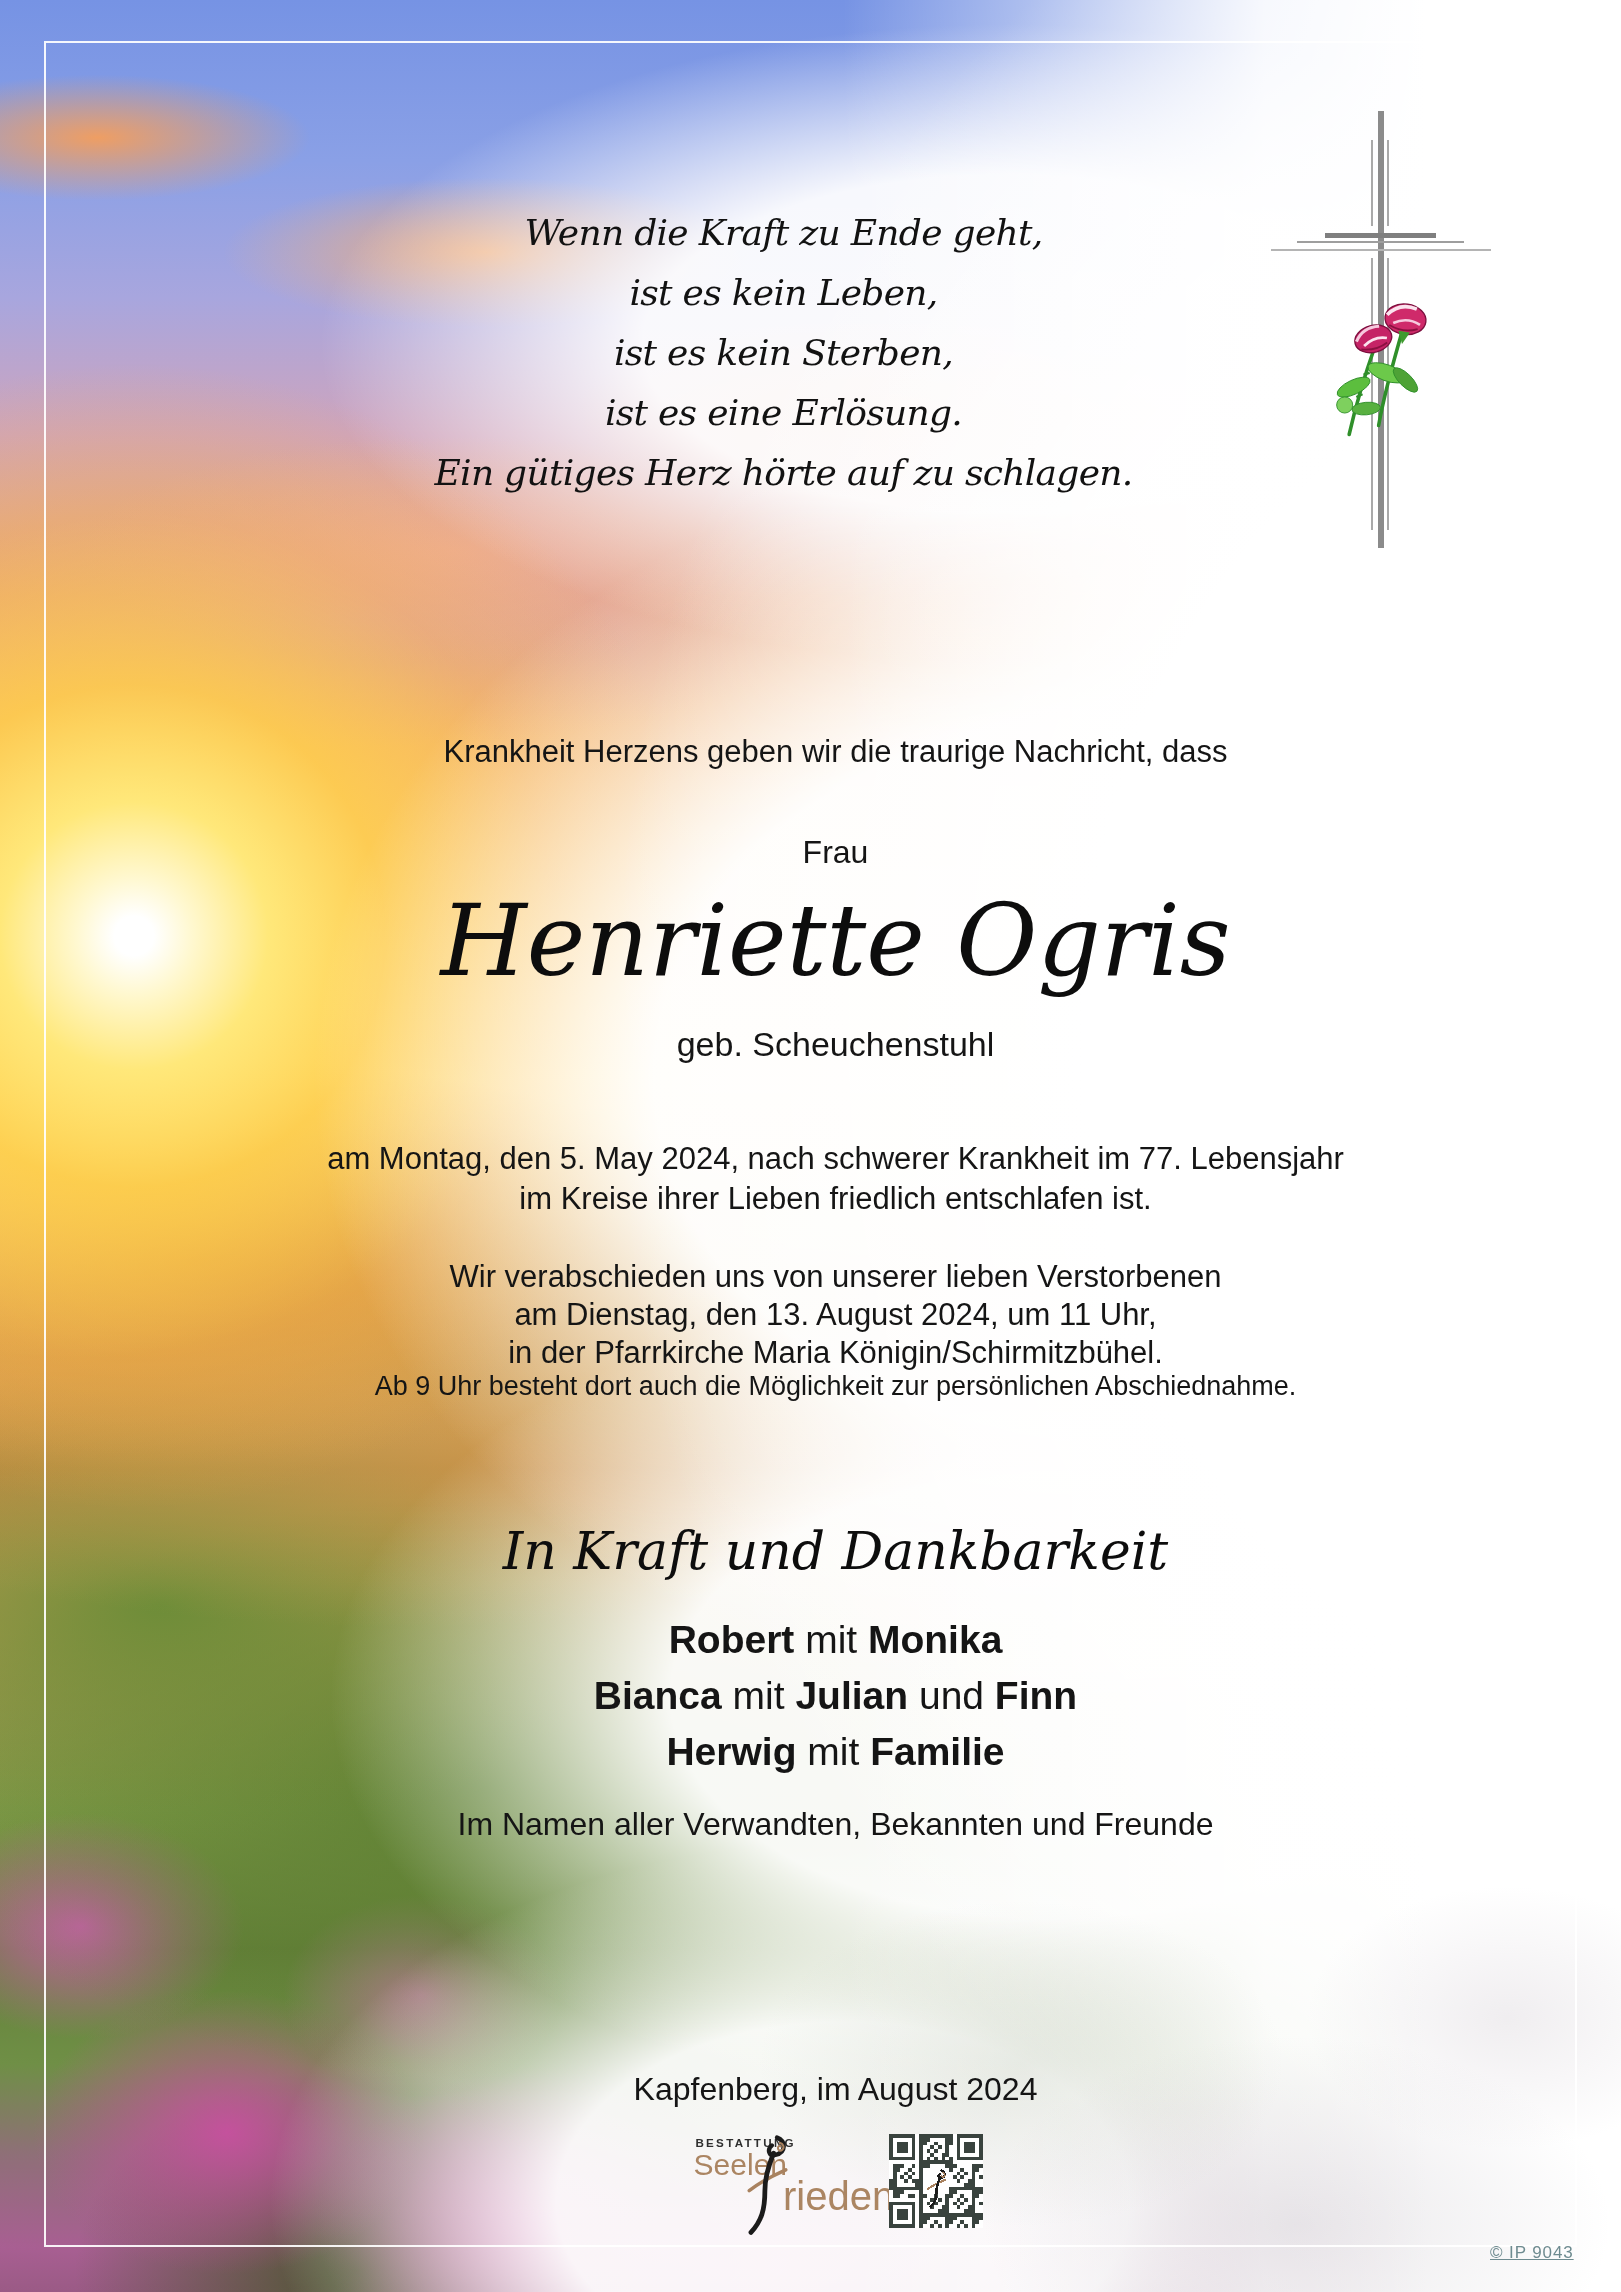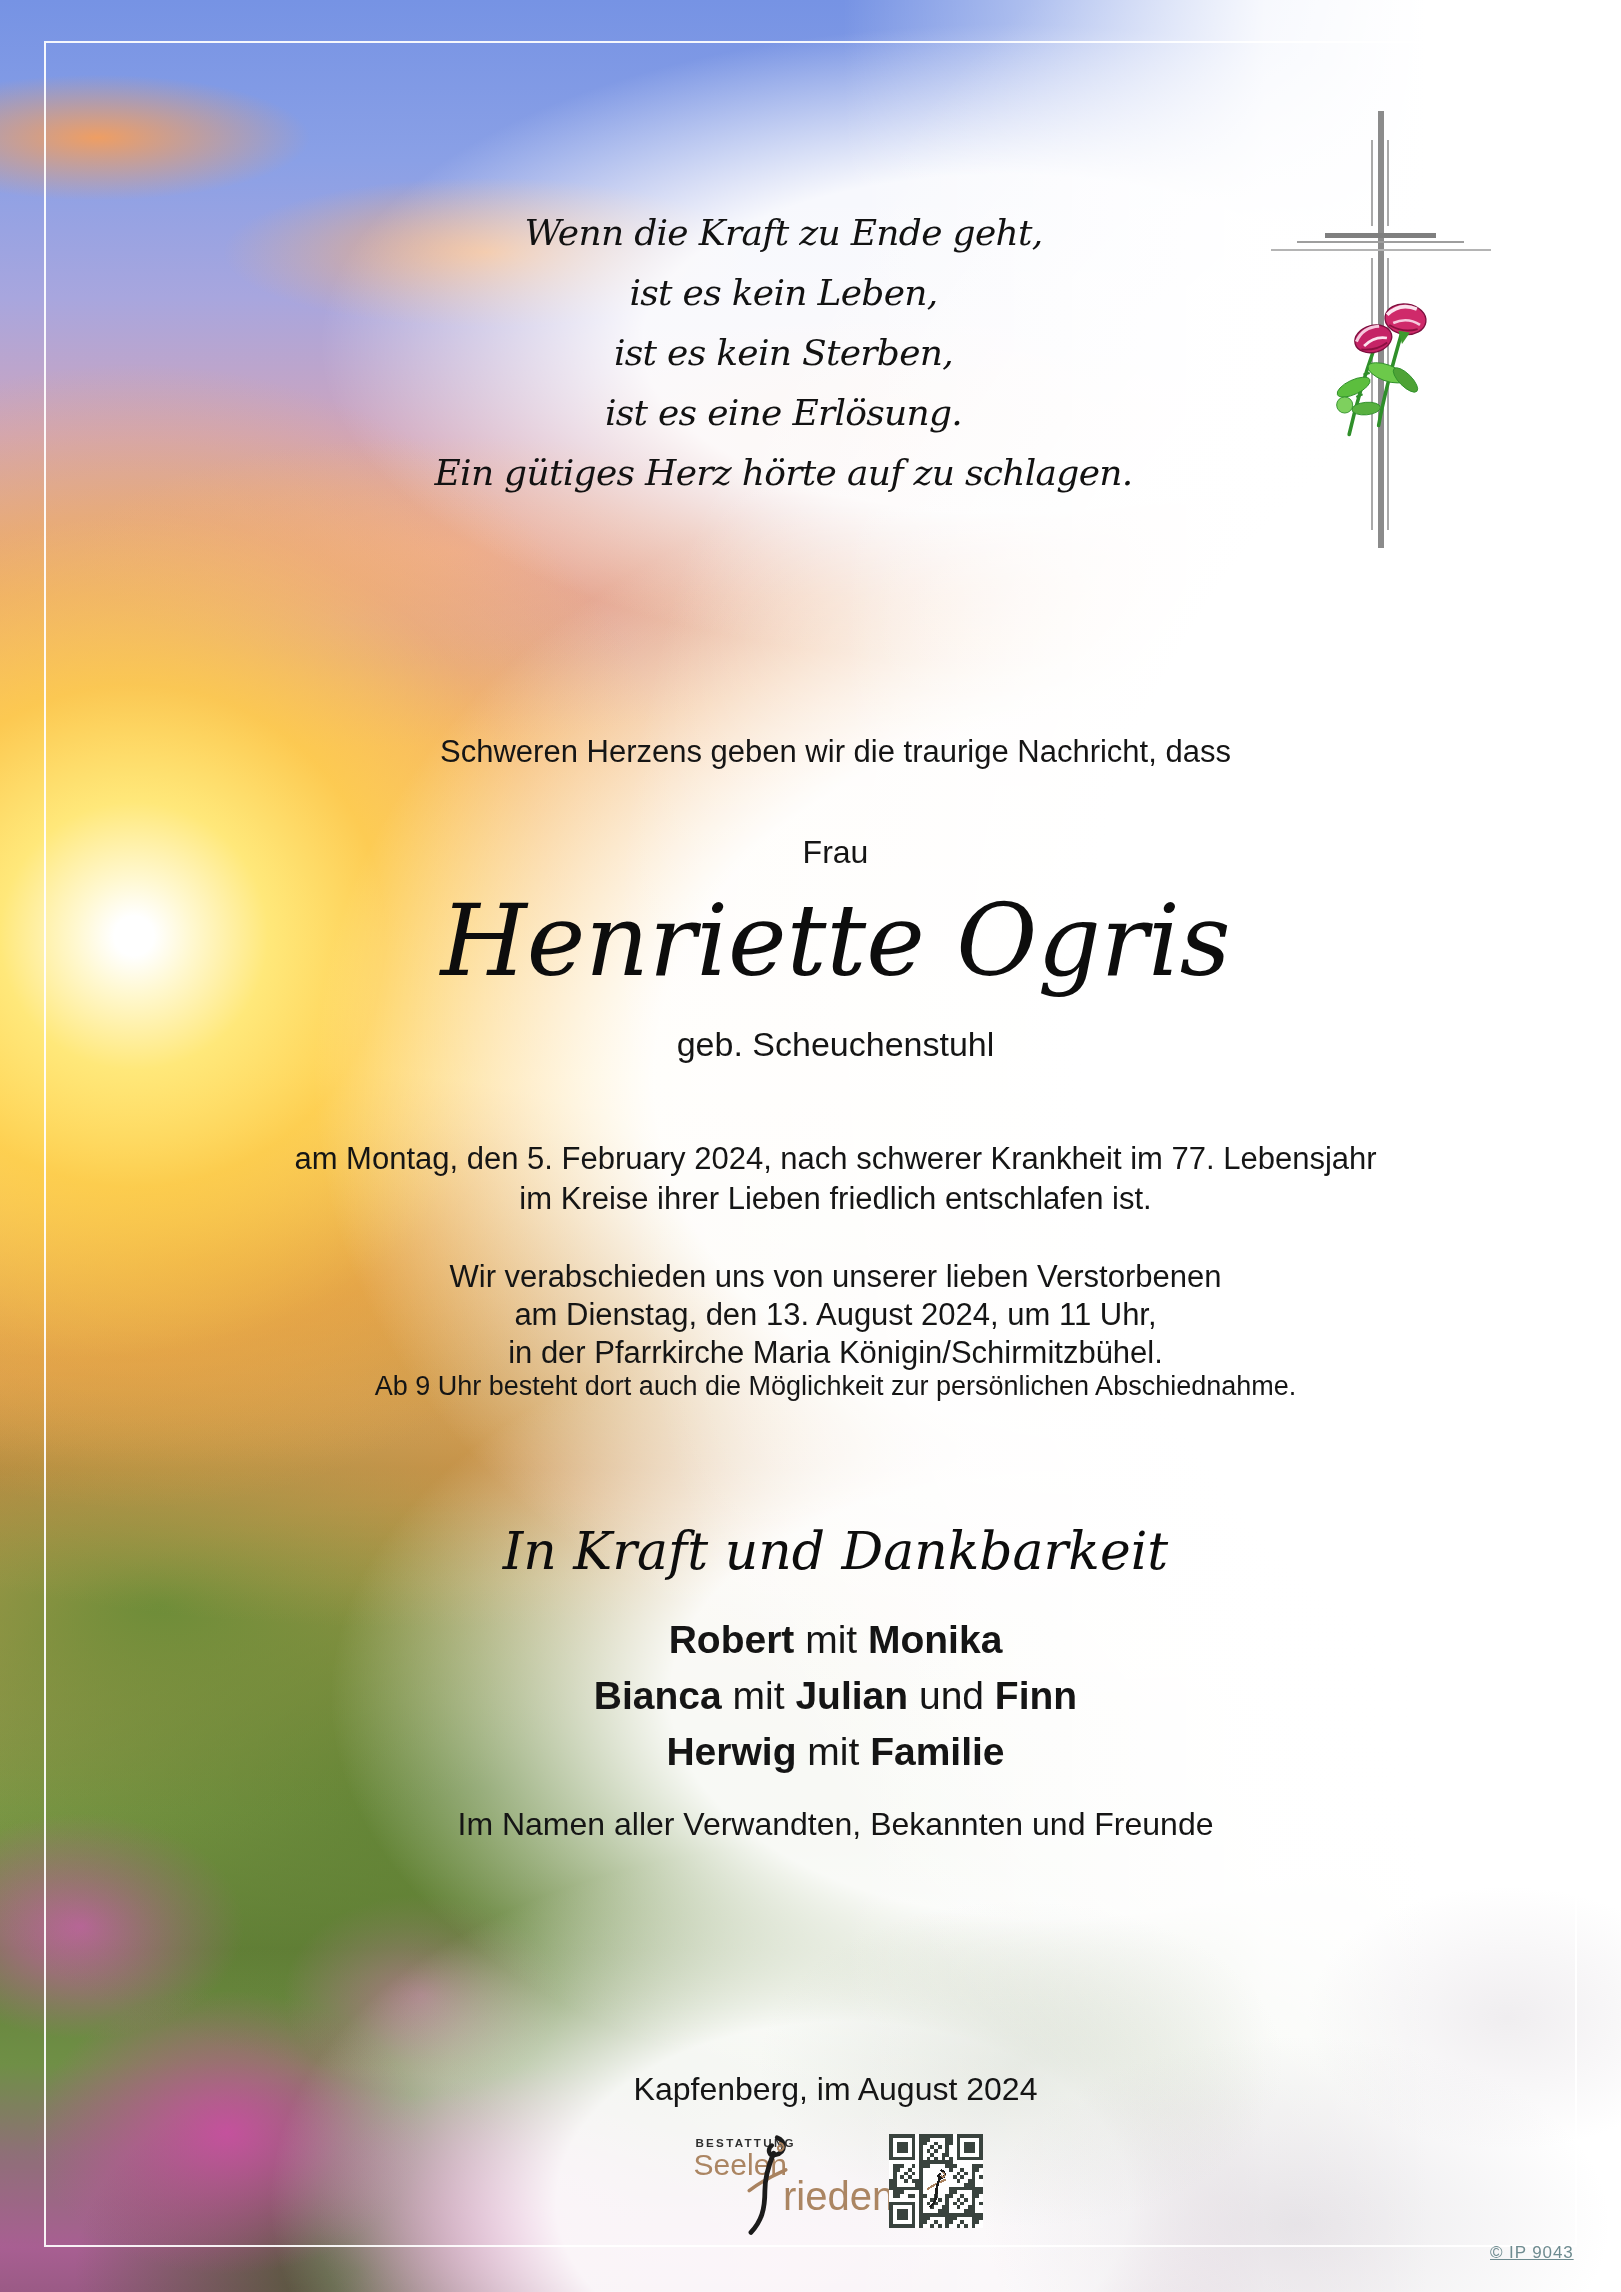--- a/index.html
+++ b/index.html
@@ -168,27 +168,27 @@
   </div>
 
   <div class="txt poem">
     <div>Wenn die Kraft zu Ende geht,</div>
     <div>ist es kein Leben,</div>
     <div>ist es kein Sterben,</div>
     <div>ist es eine Erlösung.</div>
     <div>Ein gütiges Herz hörte auf zu schlagen.</div>
   </div>
 
-  <div class="txt col announce">Schweren Herzens geben wir die traurige Nachricht, dass</div>
+  <div class="txt col announce">Krankheit Herzens geben wir die traurige Nachricht, dass</div>
   <div class="txt col salut">Frau</div>
   <div class="txt col dname">Henriette Ogris</div>
   <div class="txt col maiden">geb. Scheuchenstuhl</div>
 
   <div class="txt col p1">
-    <div>am Montag, den 5. February 2024, nach schwerer Krankheit im 77. Lebensjahr</div>
+    <div>am Montag, den 5. May 2024, nach schwerer Krankheit im 77. Lebensjahr</div>
     <div>im Kreise ihrer Lieben friedlich entschlafen ist.</div>
   </div>
 
   <div class="txt col p2">
     <div>Wir verabschieden uns von unserer lieben Verstorbenen</div>
     <div>am Dienstag, den 13. August 2024, um 11 Uhr,</div>
     <div>in der Pfarrkirche Maria Königin/Schirmitzbühel.</div>
   </div>
 
   <div class="txt col viewing">Ab 9 Uhr besteht dort auch die Möglichkeit zur persönlichen Abschiednahme.</div>

